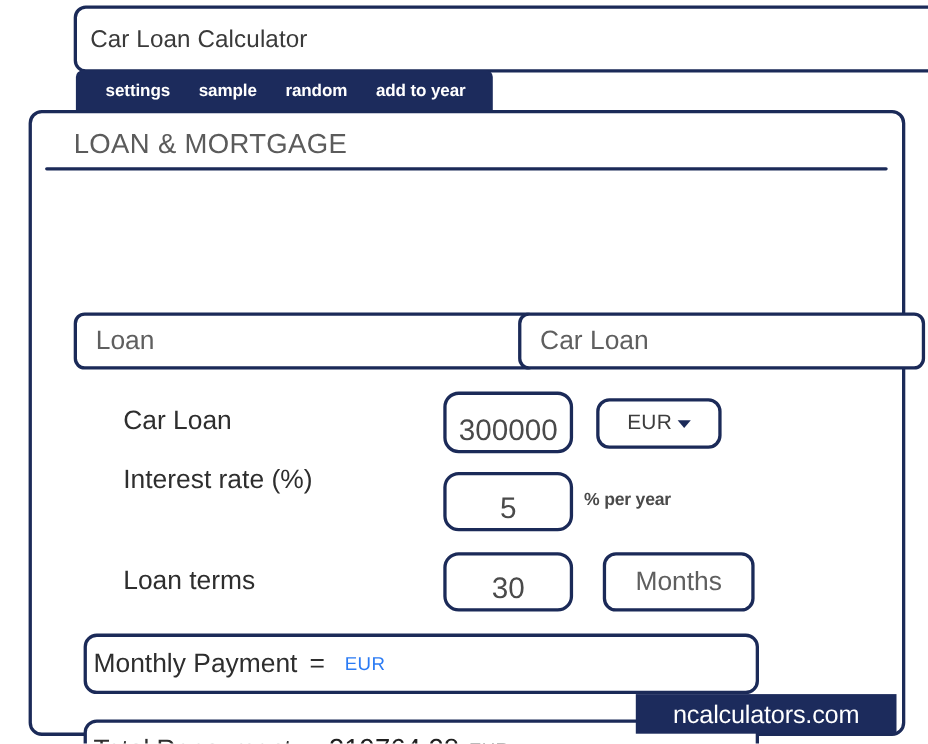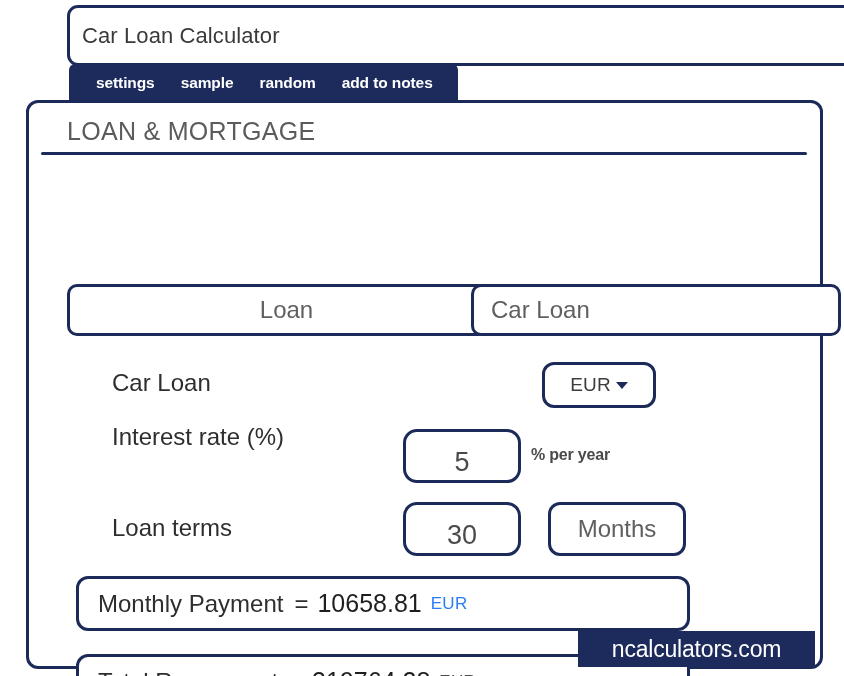--- a/index.html
+++ b/index.html
@@ -106,21 +106,20 @@
     display: flex;
     align-items: center;
   }
   #category-select {
     position: absolute;
     left: 38px;
     top: 181px;
     width: 422px;
     height: 52px;
     padding-left: 17px;
-    justify-content: center;
   }
   #name-select {
     position: absolute;
     left: 442px;
     top: 181px;
     width: 370px;
     height: 52px;
     padding-left: 17px;
   }
   .select-text {
@@ -209,21 +208,21 @@
     position: absolute;
     left: 47px;
     width: 614px;
     height: 55px;
     box-sizing: border-box;
     border: 3px solid #1b2a58;
     border-radius: 12px;
     background: #ffffff;
     display: flex;
     align-items: center;
-    padding-left: 19px;
+    padding-left: 6px;
   }
   #result-monthly { top: 473px; }
   #result-total   { top: 551px; }
   .result-label {
     font-size: 24px;
     color: #2e2e2e;
     white-space: nowrap;
   }
   .result-eq {
     font-size: 24px;
@@ -265,38 +264,41 @@
 <body>
 
 <div id="title-input-box">
   <span class="title-text">Car Loan Calculator</span>
 </div>
 
 <div id="tabbar">
   <div class="tab">settings</div>
   <div class="tab">sample</div>
   <div class="tab">random</div>
-  <div class="tab">add to notes</div>
+  <div class="tab">add to year</div>
 </div>
 
 <div id="main-panel">
 
   <div id="section-heading-wrap">
     <div id="section-heading">LOAN &amp; MORTGAGE</div>
     <div id="section-heading-rule"></div>
   </div>
 
   <div id="category-select" class="pill">
     <span class="select-text">Loan</span>
   </div>
   <div id="name-select" class="pill">
     <span class="select-text">Car Loan</span>
   </div>
 
   <div id="label-amount" class="row-label">Car Loan</div>
+  <div id="amount-box" class="value-box">
+    <span class="value-text">300000</span>
+  </div>
   <div id="currency-select" class="unit-box">
     <span class="unit-text">EUR</span>
     <span class="caret"></span>
   </div>
 
   <div id="label-interest" class="row-label">Interest rate (%)</div>
   <div id="interest-box" class="value-box">
     <span class="value-text">5</span>
   </div>
   <div id="interest-suffix">% per year</div>
@@ -305,21 +307,20 @@
   <div id="terms-box" class="value-box">
     <span class="value-text">30</span>
   </div>
   <div id="terms-unit" class="unit-box">
     <span class="unit-text">Months</span>
   </div>
 
   <div id="result-monthly" class="result-box">
     <span class="result-label">Monthly Payment</span>
     <span class="result-eq">=</span>
-    <span class="result-value">10658.81</span>
     <span class="result-currency accent">EUR</span>
   </div>
 
   <div id="result-total" class="result-box">
     <span class="result-label">Total Repayment</span>
     <span class="result-eq">=</span>
     <span class="result-value">319764.28</span>
     <span class="result-currency muted">EUR</span>
   </div>
 

